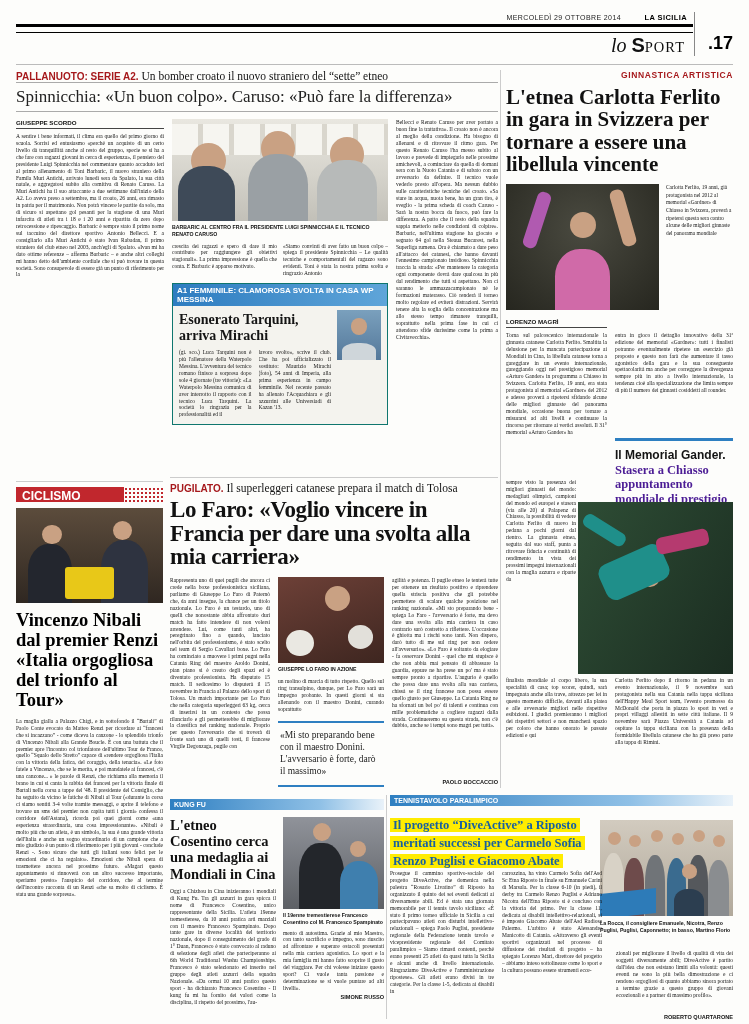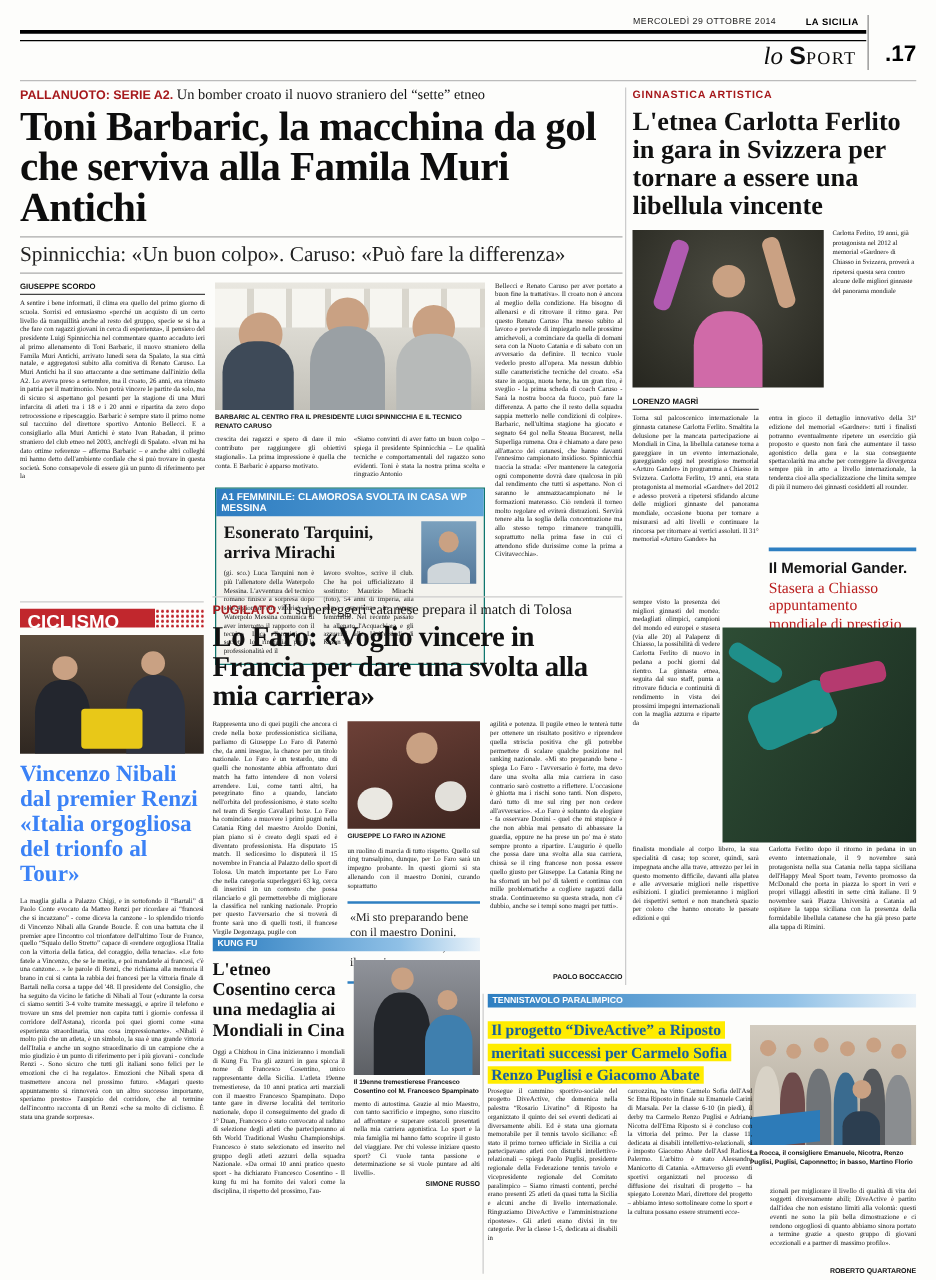--- a/index.html
+++ b/index.html
@@ -54,43 +54,43 @@
      font-family:"Liberation Sans",sans-serif;font-weight:bold;font-size:8px;padding:2px 4px;}
   .wpbox-inner{padding:4px 6px 6px;}
   .ph-mirachi{float:right;width:44px;height:50px;margin:0 0 4px 6px;
      background:linear-gradient(180deg,#7aa0bd,#54789a);}
   .wpbox-title{font-size:14px;font-weight:bold;margin:2px 0 5px;}
   .wpbox-cols{display:flex;gap:7px;}
   .wpbox-cols p{flex:1;}
   
   .art-cicl{position:absolute;left:16px;top:487px;width:147px;}
   .banner-red{position:relative;height:15px;background:#c1272d;color:#fff;
-     font-family:"Liberation Sans",sans-serif;font-weight:bold;font-size:15px;
+     font-family:"Liberation Sans",sans-serif;font-weight:bold;font-size:12px;
      padding:2px 6px 0;box-sizing:border-box;width:108px;}
   .banner-red-dots{position:absolute;left:108px;top:0;width:39px;height:15px;
      background-image:radial-gradient(circle,#c1272d 1px,transparent 1.3px);background-size:4px 4px;}
   .ph-cicl{height:95px;margin-top:6px;background:linear-gradient(180deg,#5c4c3c,#2f2721);}
-  .hl4{font-size:18.5px;line-height:1.08;margin:8px 0 7px;color:#3b82f6;}
+  .hl4{font-size:18.5px;line-height:1.08;margin:8px 0 7px;color:#000000;}
   .cicl-body{height:322px;}
   
   .art-pug{position:absolute;left:170px;top:482px;width:328px;}
   .hl2{font-size:23px;line-height:1.03;letter-spacing:-.4px;margin:4px 0 8px;color:#111;}
   .pug-cols{display:flex;gap:8px;justify-content:center;}
   .pug-c1{width:100px;}
   .pug-c2{width:106px;}
   .pug-c3{width:106px;}
   .ph-lofaro{height:86px;background:linear-gradient(160deg,#6d4037,#3e2620);}
   .pullquote{border-top:2px solid #2e7fc1;border-bottom:2px solid #2e7fc1;
      margin-top:9px;padding:7px 2px;font-size:9.5px;line-height:1.25;color:#222;}
   
   .banner-blue{height:11px;background:linear-gradient(90deg,#2e7fc1,#8fc0e6 70%,#e9f2f9);
      color:#fff;font-family:"Liberation Sans",sans-serif;font-weight:bold;font-size:7px;
      padding:1.5px 4px 0;box-sizing:border-box;}
   
-  .art-kf{position:absolute;left:170px;top:750px;width:214px;height:226px;overflow:hidden;}
+  .art-kf{position:absolute;left:170px;top:799px;width:214px;height:226px;overflow:hidden;}
   .kf-row{display:flex;gap:7px;margin-top:7px;}
   .kf-left{width:106px;}
   .kf-right{width:101px;}
   .hl3{font-size:14.5px;line-height:1.12;color:#111;margin:0 0 6px;}
   .ph-kungfu{height:92px;background:linear-gradient(180deg,#90939a,#5d6065);}
   
   .art-tn{position:absolute;left:390px;top:795px;width:343px;height:226px;overflow:hidden;}
   .tn-inner{position:relative;height:215px;text-decoration:underline;}
   .tn-hl{position:absolute;left:0;top:9px;width:212px;}
   .tn-hl span{display:inline-block;background:#ffec00;color:#19609f;font-weight:bold;
@@ -98,34 +98,34 @@
   .ph-tn{position:absolute;right:0;top:14px;width:133px;height:96px;
      background:linear-gradient(180deg,#d2cbbf,#b1a99b);}
   .tn-cap{position:absolute;right:0;top:114px;width:133px;}
   .tn-c1{position:absolute;left:0;top:64px;width:104px;height:150px;}
   .tn-c2{position:absolute;left:112px;top:64px;width:100px;height:150px;}
   .tn-c3{position:absolute;left:226px;top:144px;width:117px;height:70px;}
   .tn-sig{position:absolute;left:226px;top:206px;width:117px;}
   
   .art-gym{position:absolute;left:506px;top:70px;width:227px;}
   .kicker-gym{font-family:"Liberation Sans",sans-serif;font-weight:bold;font-size:8.5px;
-     letter-spacing:.6px;color:#a6191c;}
+     letter-spacing:.6px;color:#a6191c;text-align:right;}
   .hl5{font-size:21px;line-height:1.07;margin:6px 0 8px;color:#111;}
   .gym-row{display:flex;gap:7px;}
   .ph-ferlito{width:153px;height:126px;background:radial-gradient(circle at 50% 35%,#4a4a40,#26261f);}
   .gym-cap{width:67px;font-size:5.4px;line-height:1.42;}
   .gym-byline{margin-top:8px;width:101px;}
   .gym-body{position:relative;margin-top:3px;height:450px;}
   .ga1{position:absolute;left:0;top:0;width:101px;height:145px;}
   .ga2{position:absolute;left:0;top:147px;width:70px;height:196px;}
   .ga3{position:absolute;left:0;top:345px;width:101px;height:102px;}
   .gb1{position:absolute;left:109px;top:0;width:118px;height:104px;}
   .gmem{position:absolute;left:109px;top:106px;width:118px;border-top:3px solid #2e7fc1;padding-top:4px;}
   .gmem .b{font-family:"Liberation Sans",sans-serif;font-weight:bold;font-size:12px;}
-  .gmem .r{font-size:12.5px;line-height:1.15;color:#b91c1c;}
+  .gmem .r{font-size:12.5px;line-height:1.15;color:#4c1d95;font-weight:bold;}
   .ph-gander{position:absolute;left:72px;top:170px;width:155px;height:172px;
      background:linear-gradient(120deg,#2e4d35,#1b2d21);}
   .gb2{position:absolute;left:109px;top:345px;width:118px;height:102px;}
 </style>
 </head>
 <body>
 
 <main class="page">
 
   <header class="mh">
@@ -133,21 +133,20 @@
     <span class="mh-paper">LA SICILIA</span>
     <div class="mh-rule"></div>
     <div class="mh-vbar"></div>
     <div class="mh-sport"><span class="lo">lo</span> <span class="cap">S</span><span class="rest">PORT</span></div>
     <span class="mh-page">.17</span>
     <div class="mh-thin"></div>
   </header>
 
   <section class="art-main">
     <div class="kicker"><span class="red">PALLANUOTO: SERIE A2.</span> <span>Un bomber croato il nuovo straniero del “sette” etneo</span></div>
-    <h1 class="hl1">Toni Barbaric, la macchina da gol che serviva alla Famila Muri Antichi</h1>
     <div class="deck">Spinnicchia: «Un buon colpo». Caruso: «Può fare la differenza»</div>
     <div class="amb">
       <div class="amb-c1">
         <span class="byline">GIUSEPPE SCORDO</span>
         <p class="bt" style="height:280px">A sentire i bene informati, il clima era quello del primo giorno di scuola. Sorrisi ed entusiasmo «perché un acquisto di un certo livello dà tranquillità anche al resto del gruppo, specie se si ha a che fare con ragazzi giovani in cerca di esperienza», il pensiero del presidente Luigi Spinnicchia nel commentare quanto accaduto ieri al primo allenamento di Toni Barbaric, il nuovo straniero della Famila Muri Antichi, arrivato lunedì sera da Spalato, la sua città natale, e aggregatosi subito alla comitiva di Renato Caruso. La Muri Antichi ha il suo attaccante a due settimane dall'inizio della A2. Lo aveva preso a settembre, ma il croato, 26 anni, era rimasto in patria per il matrimonio. Non potrà vincere le partite da solo, ma di sicuro si aspettano gol pesanti per la stagione di una Muri infarcita di atleti tra i 18 e i 20 anni e ripartita da zero dopo retrocessione e ripescaggio. Barbaric è sempre stato il primo nome sul taccuino del direttore sportivo Antonio Bellecci. E a consigliarlo alla Muri Antichi è stato Ivan Rabadan, il primo straniero del club etneo nel 2003, anch'egli di Spalato. «Ivan mi ha dato ottime referenze – afferma Barbaric – e anche altri colleghi mi hanno detto dell'ambiente cordiale che si può trovare in questa società. Sono consapevole di essere già un punto di riferimento per la</p>
       </div>
       <div class="amb-mid">
         <div class="ph ph-barbaric">
           <i class="strip"></i>
           <i class="h" style="left:9%;top:24%"></i>

